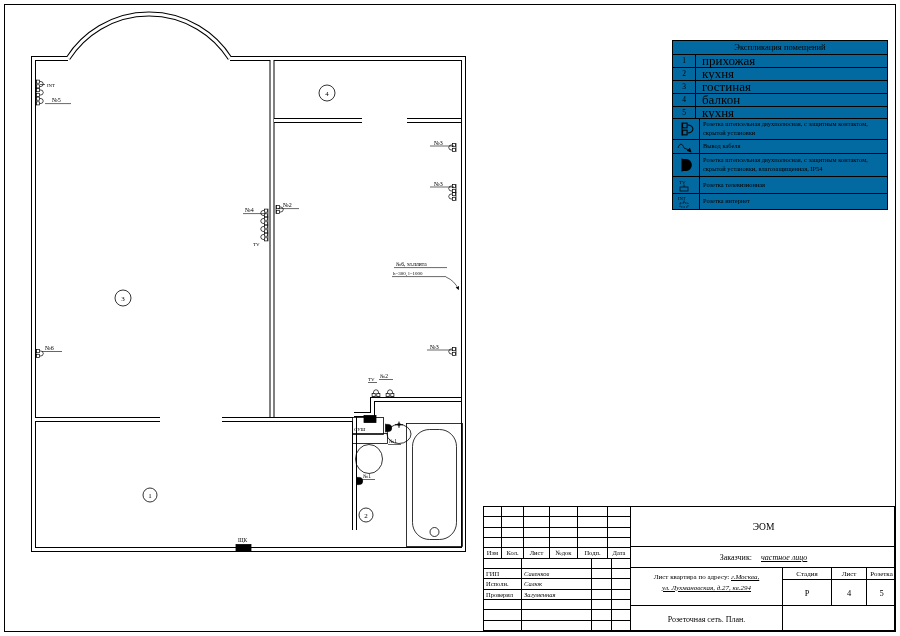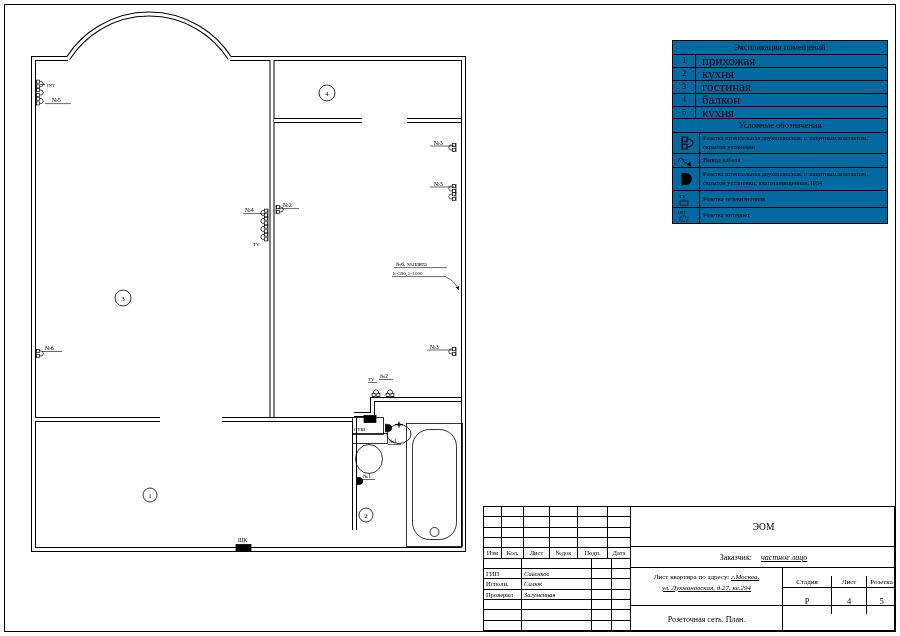--- a/index.html
+++ b/index.html
@@ -31,21 +31,21 @@
   .tb-c.it{font-style:italic;}
   .tb-right{position:absolute;left:147px;top:0;width:265px;height:100%;}
   .tb-code{position:absolute;left:0;top:0;width:100%;height:40px;border-bottom:1px solid #000;box-sizing:border-box;
            display:flex;align-items:center;justify-content:center;font-size:9.5px;}
   .tb-cust{position:absolute;left:0;top:40px;width:100%;height:21px;border-bottom:1px solid #000;box-sizing:border-box;
            display:flex;align-items:center;justify-content:center;font-size:8px;gap:9px;}
   .und{text-decoration:underline;} .ital{font-style:italic;}
   .tb-mid{position:absolute;left:0;top:61px;width:100%;height:38px;border-bottom:1px solid #000;box-sizing:border-box;}
   .tb-addr{position:absolute;left:0;top:0;width:152px;height:100%;border-right:1px solid #000;box-sizing:border-box;
            font-size:7px;line-height:1.55;text-align:center;padding-top:4px;}
-  .tb-cols{position:absolute;left:152px;top:8px;width:113px;height:100%;}
+  .tb-cols{position:absolute;left:152px;top:0;width:113px;height:100%;}
   .tb-colhead{position:absolute;left:0;top:0;width:100%;height:12px;border-bottom:1px solid #000;box-sizing:border-box;display:flex;}
   .tb-colvals{position:absolute;left:0;top:12px;width:100%;height:26px;display:flex;}
   .tb-sc{border-right:1px solid #000;box-sizing:border-box;display:flex;align-items:center;justify-content:center;font-size:7px;}
   .tb-sc:last-child{border-right:none;}
   .tb-colvals .tb-sc{font-size:8.5px;}
   .tb-bot{position:absolute;left:0;top:99px;width:100%;height:26px;}
   .tb-doc{position:absolute;left:0;top:0;width:152px;height:100%;border-right:1px solid #000;box-sizing:border-box;
           display:flex;align-items:center;justify-content:center;font-size:8px;}
 </style>
 </head>
@@ -203,21 +203,20 @@
       <div class="exp-num">4</div>
       <div class="exp-name">балкон</div>
     </div>
     <div class="exp-row">
       <div class="exp-num">5</div>
       <div class="exp-name">кухня</div>
     </div>
   </div>
 
   <div class="tbl" style="left:672px;top:118px;width:216px;">
-    <div class="tbl-title">Условные обозначения</div>
     <div class="leg-row" style="height:20px;">
       <div class="leg-ic">
           <svg width="20" height="16" viewBox="0 0 20 16">
         <use href="#sk" transform="translate(6,8) scale(1.5)"></use>
           </svg>
         </div>
       <div class="leg-tx">Розетка штепсельная двухполюсная, с защитным контактом, скрытой установки</div>
     </div>
     <div class="leg-row" style="height:13px;">
       <div class="leg-ic">

